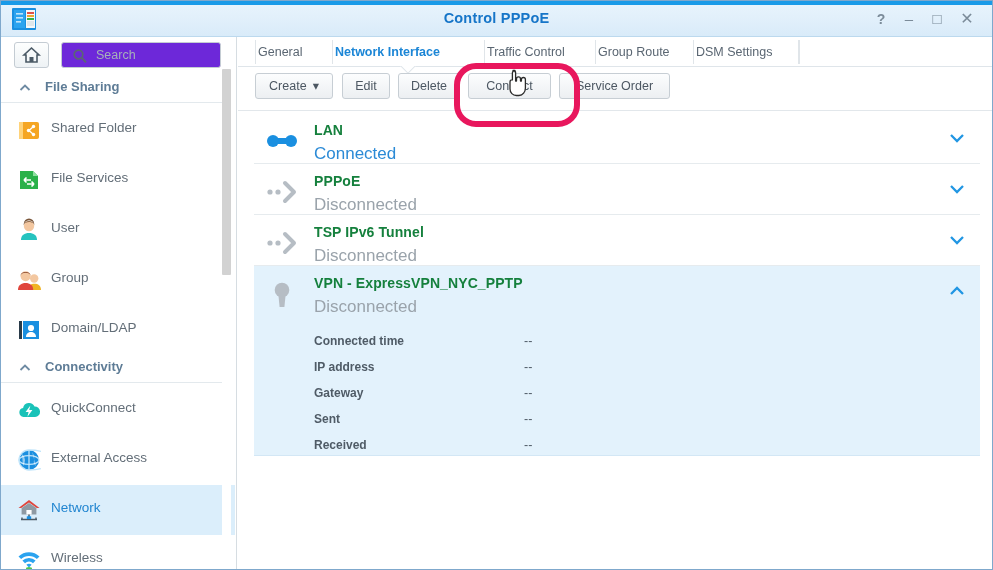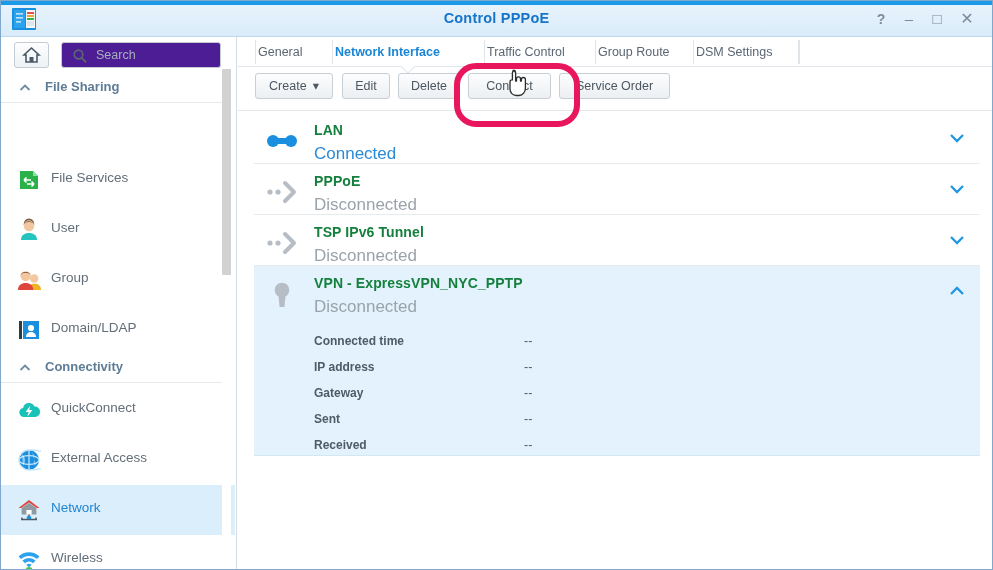--- a/index.html
+++ b/index.html
@@ -97,21 +97,21 @@
     background: linear-gradient(to bottom,#fdfefe 0%,#eef2f5 100%);
     box-sizing: border-box;
     cursor: pointer;
   }
   #search-box {
     position: absolute;
     left: 60px; top: 5px;
     width: 160px; height: 26px;
     border: 1px solid #c4ccd3;
     border-radius: 3px;
-    background: #4c1d95;
+    background: #6d28d9;
     box-sizing: border-box;
     cursor: text;
   }
   #search-placeholder {
     position: absolute;
     left: 34px; top: 5px;
     font-size: 12.5px;
     color: #a7b1b9;
   }
   .section-head {
@@ -394,20 +394,34 @@
       </div>
     </div>
 
     <div class="section-head" style="top:38px">
       <svg class="sh-caret" viewBox="0 0 12 12">
         <polyline points="1.5,8 6,3.5 10.5,8" fill="none" stroke="#6f8ba3" stroke-width="1.8"></polyline>
       </svg>
       <span class="sh-label">File Sharing</span>
     </div>
 
+    <div class="nav-item" style="top:68px">
+      <span class="ni-icon">
+        <svg width="24" height="24" viewBox="0 0 24 24">
+          <rect x="2" y="4" width="20" height="17" rx="2" fill="#f5a623"></rect>
+          <rect x="2" y="4" width="4" height="17" fill="#ffd37a"></rect>
+          <circle cx="16.5" cy="8.5" r="1.7" fill="#fff"></circle>
+          <circle cx="11.5" cy="12.5" r="1.7" fill="#fff"></circle>
+          <circle cx="16.5" cy="16.5" r="1.7" fill="#fff"></circle>
+          <line x1="12" y1="12.5" x2="16.5" y2="8.5" stroke="#fff" stroke-width="1.3"></line>
+          <line x1="12" y1="12.5" x2="16.5" y2="16.5" stroke="#fff" stroke-width="1.3"></line>
+        </svg>
+      </span>
+      <span class="ni-label">Shared Folder</span>
+    </div>
 
     <div class="nav-item" style="top:118px">
       <span class="ni-icon">
         <svg width="24" height="24" viewBox="0 0 24 24">
           <path d="M3 3 h13 l5 5 v13 h-18 z" fill="#2ab14a"></path>
           <path d="M16 3 l5 5 h-5 z" fill="#8ee0a0"></path>
           <path d="M7 12 h7 M7 12 l2.5 -2.5 M7 12 l2.5 2.5" stroke="#fff" stroke-width="1.6" fill="none"></path>
           <path d="M17 16 h-7 M17 16 l-2.5 -2.5 M17 16 l-2.5 2.5" stroke="#fff" stroke-width="1.6" fill="none"></path>
         </svg>
       </span>

